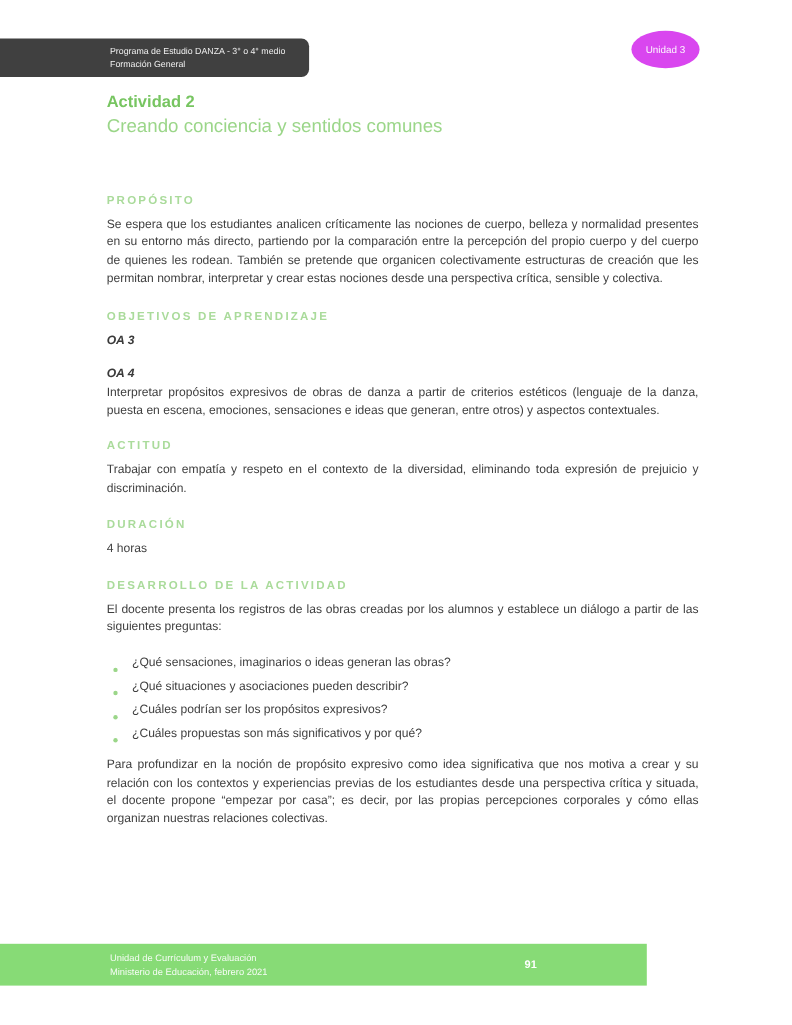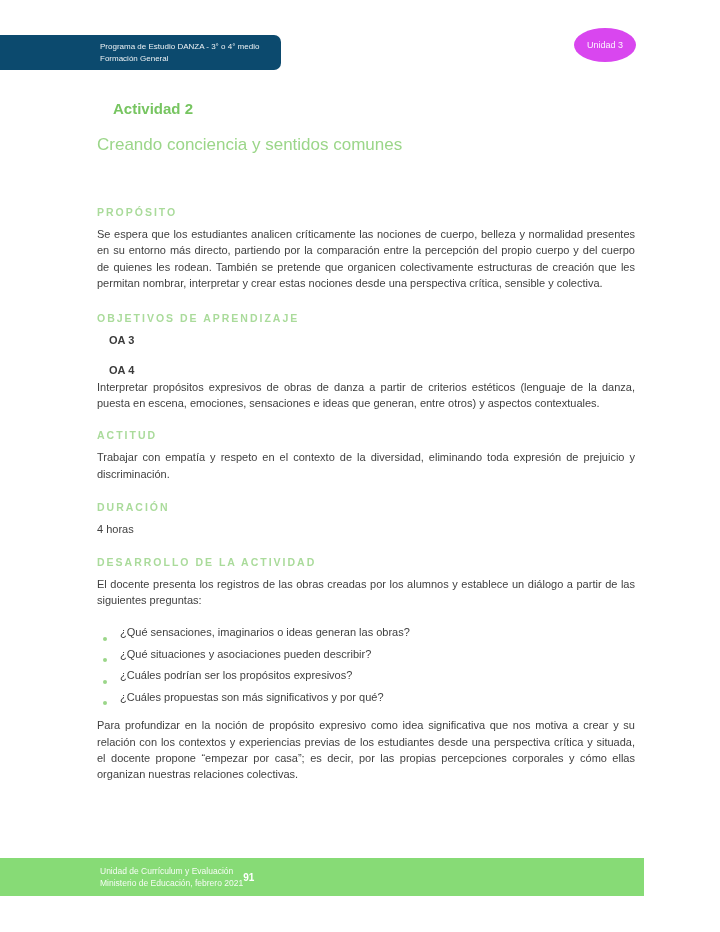--- a/index.html
+++ b/index.html
@@ -10,21 +10,21 @@
     background: #ffffff;
     font-family: "Liberation Sans", sans-serif;
     overflow: hidden;
   }
 
   
   .header-bar {
     position: absolute;
     top: 35px; left: 0;
     width: 281px; height: 35px;
-    background: #0c4a6e;
+    background: #404040;
     border-radius: 0 7px 7px 0;
     box-sizing: border-box;
     padding: 6px 8px 6px 100px;
     color: rgba(255,255,255,0.92);
     font-size: 8px;
     line-height: 11.5px;
     white-space: nowrap;
   }
   .unit-badge {
     position: absolute;
@@ -39,21 +39,21 @@
 
   
   .content {
     position: absolute;
     top: 0; left: 97px;
     width: 538px;
     padding-top: 84px;
     box-sizing: content-box;
   }
   .activity-title {
-    margin: 16px;
+    margin: 0;
     font-size: 15px;
     line-height: 18px;
     font-weight: bold;
     color: #77c561;
   }
   .activity-subtitle {
     margin: 2px 0 0;
     font-size: 17px;
     line-height: 22px;
     font-weight: normal;
@@ -74,25 +74,26 @@
   .mt-desarrollo  { margin-top: 18px; }
 
   .body-text {
     margin: 0;
     font-size: 11px;
     line-height: 16.4px;
     color: #3f3f3f;
     text-align: justify;
   }
   .oa-label {
-    margin: 15px 12px 1px;
+    margin: 15px 0 1px;
     font-size: 11px;
     line-height: 15px;
     font-weight: bold;
     color: #3a3a3a;
+    font-style: italic;
   }
   .oa-label.first { margin-top: 8px; }
   .plain { text-align: left; }
 
   .question-list {
     list-style: none;
     margin: 16px 0 0;
     padding: 0;
   }
   .question-list li {
@@ -109,25 +110,26 @@
     border-radius: 50%;
     background: #9bd689;
     margin: 6px 13px 0 6px;
   }
   .closing { margin-top: 12px; }
 
   
   .footer-bar {
     position: absolute;
     top: 858px; left: 0;
-    width: 644px; height: 38px;
+    width: 588px; height: 38px;
     background: #87db76;
     box-sizing: border-box;
     display: flex;
     align-items: center;
+    justify-content: space-between;
     padding: 0 100px;
     color: rgba(255,255,255,0.92);
   }
   .footer-left {
     font-size: 8.5px;
     line-height: 12px;
     white-space: nowrap;
   }
   .page-number {
     font-size: 10px;

